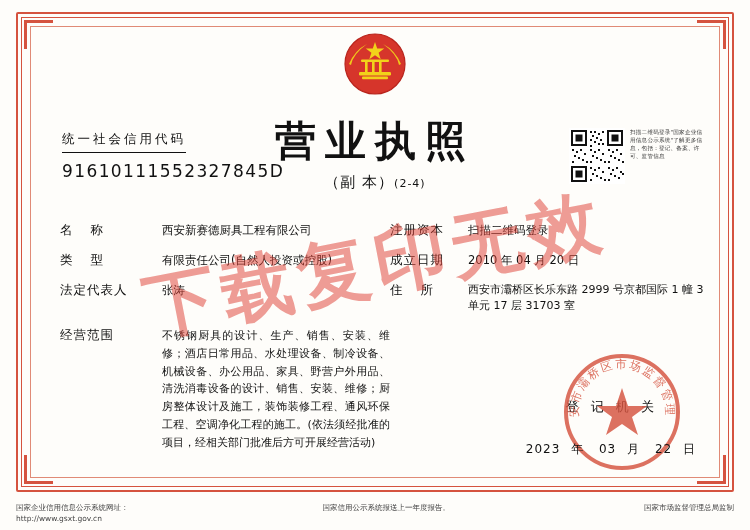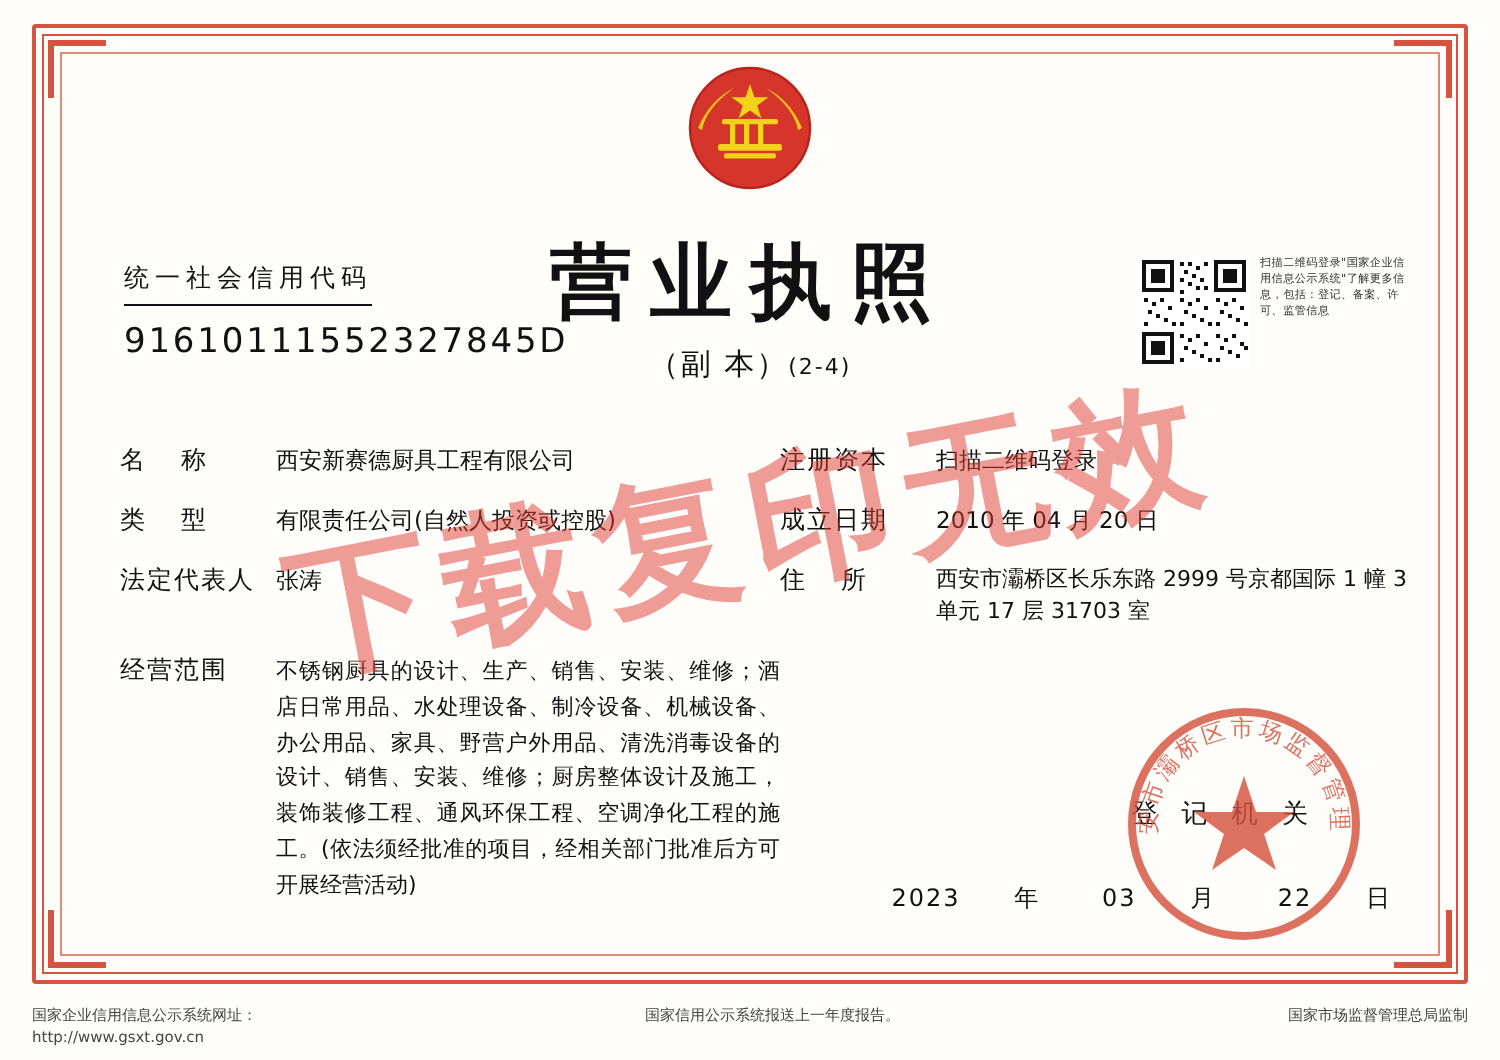--- a/index.html
+++ b/index.html
@@ -130,21 +130,21 @@
   .fields {
     position: absolute;
     left: 60px;
     top: 222px;
     right: 46px;
   }
   .row {
     display: flex;
     margin-bottom: 13px;
   }
-  .col-left { width: 330px; display: flex; }
+  .col-left { width: 330px; display: flex; gap: 24px; }
   .col-right { flex: 1; display: flex; }
   .flabel {
     font-size: 12.5px;
     color: #111;
     width: 78px;
     flex: 0 0 78px;
     letter-spacing: 7px;
     white-space: nowrap;
   }
   .flabel.tight { letter-spacing: 1px; }
@@ -174,21 +174,21 @@
     color: #111;
   }
   .date-line {
     position: absolute;
     right: 46px;
     bottom: 72px;
     font-size: 12px;
     color: #111;
     letter-spacing: 1px;
   }
-  .date-line span { margin: 0 18px; }
+  .date-line span { margin: 0 2px; }
   .date-line .unit { margin: 0 8px 0 4px; }
 
   .seal {
     position: absolute;
     right: 66px;
     top: 350px;
     width: 124px;
     height: 124px;
     opacity: 0.82;
   }

